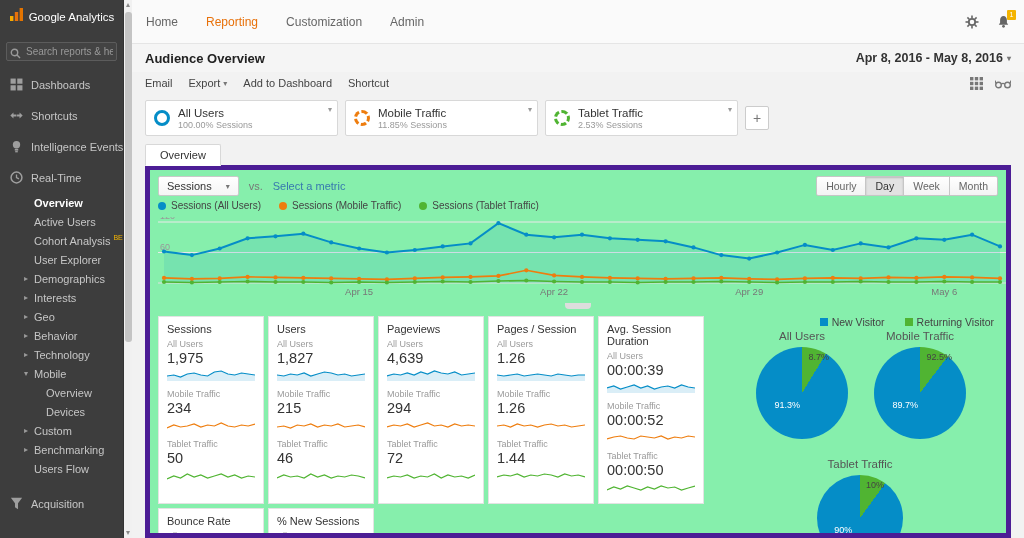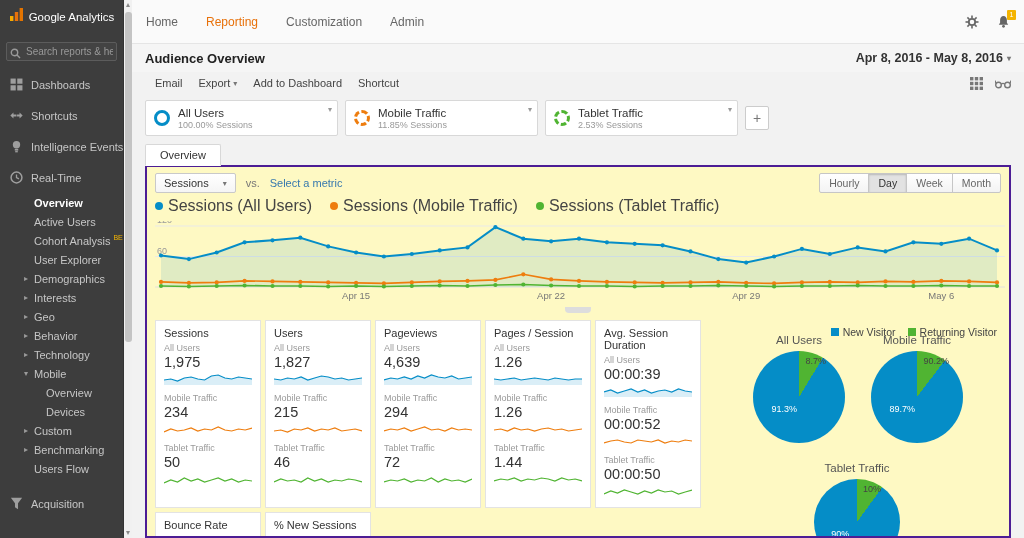--- a/index.html
+++ b/index.html
@@ -37,63 +37,63 @@
 #topnav-items{display:flex;gap:28px;}
 .nav-item{font-size:12px;color:#666;cursor:pointer;}
 .nav-item.active{color:#e8710a;}
 #topnav-right{margin-left:auto;display:flex;gap:18px;align-items:center;}
 .tn-icon{position:relative;display:inline-flex;cursor:pointer;}
 #bell-badge{position:absolute;top:-5px;right:-6px;background:#f4b400;color:#fff;font-size:7px;line-height:1;padding:1.5px 2.5px;border-radius:1px;}
 #page-header{height:28px;flex:none;display:flex;align-items:center;padding:0 13px;background:#f5f5f5;}
 #page-title{font-size:13px;font-weight:bold;color:#222;}
 #date-range{margin-left:auto;font-size:12.5px;font-weight:bold;color:#333;cursor:pointer;display:flex;align-items:center;gap:4px;}
 .caret{font-size:8px;color:#777;}
-#action-bar{height:22px;flex:none;display:flex;align-items:center;gap:16px;padding:0 13px;margin-left:10px;}
+#action-bar{height:22px;flex:none;display:flex;align-items:center;gap:16px;padding:0 13px;}
 .act{font-size:11px;color:#444;cursor:pointer;display:inline-flex;gap:3px;align-items:center;}
 #action-right{margin-left:auto;display:flex;gap:12px;align-items:center;}
 .ab-icon{display:inline-flex;cursor:pointer;}
 
 #seg-row{flex:none;display:flex;gap:7px;padding:6px 13px 0;align-items:center;}
 .seg-card{width:193px;height:36px;background:#fff;border:1px solid #d8d8d8;border-radius:2px;display:flex;align-items:center;gap:8px;padding:0 16px 0 8px;position:relative;cursor:pointer;}
 .seg-ring{width:16px;height:16px;border:3px solid;border-radius:50%;flex:none;}
 .seg-name{font-size:11.5px;color:#333;}
 .seg-sub{font-size:9px;color:#999;margin-top:1px;}
 .seg-chev{position:absolute;right:5px;top:4px;font-size:8px;color:#999;}
 .seg-add{width:24px;height:24px;background:#fff;border:1px solid #ccc;border-radius:2px;color:#777;font-size:14px;display:grid;place-items:center;cursor:pointer;}
 
 #tab-bar{flex:none;padding:8px 13px 0;display:flex;}
 .tab{background:#fff;border:1px solid #d8d8d8;border-bottom:1px solid #fff;padding:4px 14px;font-size:11px;color:#333;border-radius:2px 2px 0 0;margin-bottom:-1px;z-index:2;cursor:pointer;}
-#panel{flex:1;margin:0 13px;background:#fef9c3;border:2px solid #4c1d95;min-height:0;overflow:hidden;position:relative;z-index:1;}
+#panel{flex:1;margin:0 13px;background:#86efac;border:5px solid #4c1d95;min-height:0;overflow:hidden;position:relative;z-index:1;}
 #controls{display:flex;align-items:center;gap:10px;padding:6px 8px 4px;}
 #metric-select{display:inline-flex;align-items:center;gap:14px;border:1px solid #c9c9c9;border-radius:2px;background:linear-gradient(#fff,#f5f5f5);padding:3px 8px;font-size:11px;color:#333;cursor:pointer;}
 #vs{font-size:11px;color:#777;}
 #select-metric{font-size:11px;color:#3779ae;cursor:pointer;text-decoration:none;}
 #granularity{margin-left:auto;display:flex;}
 .gran-btn{border:1px solid #c6c6c6;background:linear-gradient(#fff,#f3f3f3);font-size:10.5px;color:#666;padding:3px 9px;margin-left:-1px;cursor:pointer;font-family:inherit;}
 .gran-btn:first-child{border-radius:2px 0 0 2px;margin-left:0;}
 .gran-btn:last-child{border-radius:0 2px 2px 0;}
 .gran-btn.active{background:#e2e2e2;color:#333;box-shadow:inset 0 1px 2px rgba(0,0,0,0.18);}
 #legend{display:flex;gap:18px;padding:0 8px 4px;align-items:center;}
 .lg-item{display:flex;gap:5px;align-items:center;}
 .lg-dot{width:8px;height:8px;border-radius:50%;}
-.lg-label{font-size:16px;color:#444;}
+.lg-label{font-size:10px;color:#444;}
 #chart-wrap{padding:2px 8px 0;}
 #divider{height:9px;position:relative;}
 .handle{width:26px;height:6px;background:#ddd;border-radius:0 0 4px 4px;margin:0 auto;cursor:row-resize;}
 
 #lower{display:flex;gap:10px;padding:4px 8px 0;}
 #metric-grid{display:grid;grid-template-columns:repeat(5,106px);gap:4px;align-content:start;flex:none;}
 .mcard{background:#fff;border:1px solid #e3e3e3;padding:6px 8px;}
 .mtitle{font-size:11px;color:#333;margin-bottom:1px;cursor:pointer;}
 .mseg{margin-top:4px;}
 .mseg-label{font-size:9px;color:#9a9a9a;}
 .mval{font-size:14.5px;color:#333;margin:1px 0 1px;}
 
 #pies{flex:1;position:relative;min-width:0;}
-#pie-legend{position:absolute;top:6px;right:4px;display:flex;gap:12px;justify-content:center;}
+#pie-legend{position:absolute;top:0;right:4px;display:flex;gap:20px;justify-content:center;}
 .plg-item{display:flex;align-items:center;gap:4px;font-size:10.5px;color:#444;}
 .plg-sq{width:8px;height:8px;display:inline-block;}
 .pie-block{position:absolute;width:120px;text-align:center;}
 .pie-block.p1{left:28px;top:14px;}
 .pie-block.p2{left:146px;top:14px;}
 .pie-block.p3{left:86px;top:142px;}
 .pie-title{font-size:11.5px;color:#555;margin-bottom:5px;}
 .pie{width:92px;height:92px;border-radius:50%;margin:0 auto;position:relative;}
 .pie-block.p3 .pie{width:86px;height:86px;}
 .pie-ret-label{position:absolute;top:5px;left:57%;font-size:9px;color:#444;}
@@ -576,21 +576,21 @@
         <div class="pie-block p1">
               <div class="pie-title">All Users</div>
               <div class="pie" style="background: conic-gradient(rgb(80, 180, 50) 0deg, rgb(80, 180, 50) 31.3deg, rgb(5, 141, 199) 31.3deg, rgb(5, 141, 199) 360deg);">
                 <span class="pie-ret-label">8.7%</span>
                 <span class="pie-new-label">91.3%</span>
               </div>
             </div>
             <div class="pie-block p2">
               <div class="pie-title">Mobile Traffic</div>
               <div class="pie" style="background: conic-gradient(rgb(80, 180, 50) 0deg, rgb(80, 180, 50) 37.1deg, rgb(5, 141, 199) 37.1deg, rgb(5, 141, 199) 360deg);">
-                <span class="pie-ret-label">90.2%</span>
+                <span class="pie-ret-label">92.5%</span>
                 <span class="pie-new-label">89.7%</span>
               </div>
             </div>
             <div class="pie-block p3">
               <div class="pie-title">Tablet Traffic</div>
               <div class="pie" style="background: conic-gradient(rgb(80, 180, 50) 0deg, rgb(80, 180, 50) 36deg, rgb(5, 141, 199) 36deg, rgb(5, 141, 199) 360deg);">
                 <span class="pie-ret-label">10%</span>
                 <span class="pie-new-label">90%</span>
               </div>
             </div>

